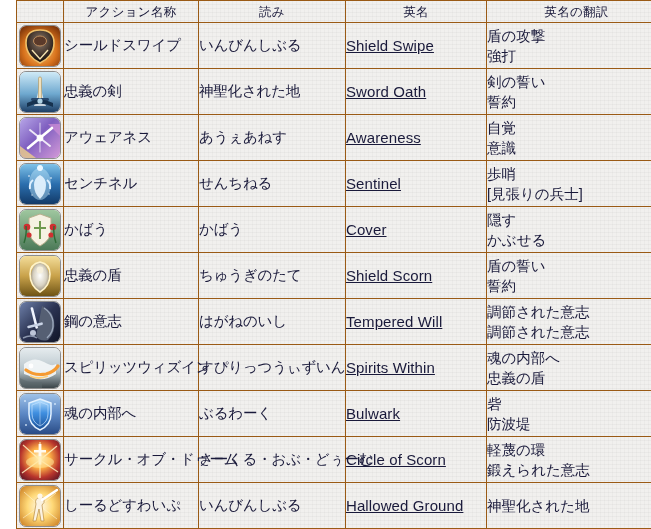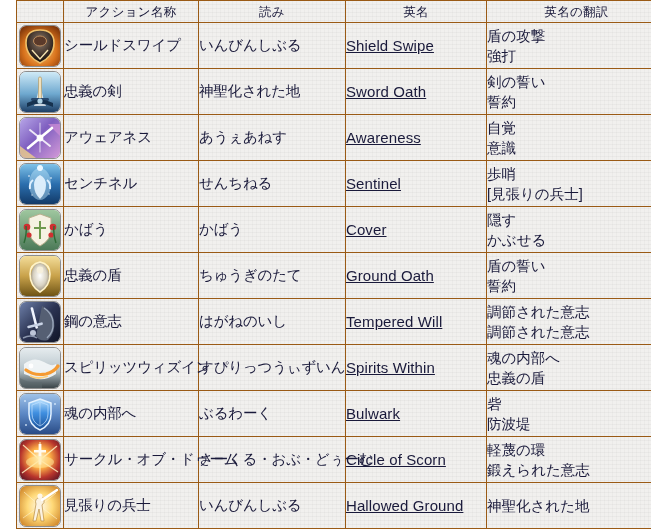--- a/index.html
+++ b/index.html
@@ -305,21 +305,21 @@
               </defs>
               <rect width="40" height="40" fill="url(#g6a)"></rect>
               <ellipse cx="20" cy="21" rx="9" ry="14" fill="url(#g6b)"></ellipse>
               <path d="M20 6 q10 2 10 12 q0 12 -10 18 q-10 -6 -10 -18 q0 -10 10 -12 Z" fill="none" stroke="#fff3c8" stroke-width="1.6"></path>
               <circle cx="20" cy="14" r="3.4" fill="#f7f1dd" opacity="0.9"></circle>
             </svg>
           </span>
         </td>
         <td class="cell-text">忠義の盾</td>
         <td class="cell-text">ちゅうぎのたて</td>
-        <td class="cell-en">Ground Oath</td>
+        <td class="cell-en">Shield Scorn</td>
         <td class="cell-trans">
           <span class="l">盾の誓い</span>
           <span class="l">誓約</span>
         </td>
       </tr>
 
       <tr>
         <td class="cell-icon">
           <span class="icon-box">
             <svg viewBox="0 0 40 40">
@@ -467,21 +467,21 @@
                   <line x1="20" y1="20" x2="36" y2="7"></line>
                 <line x1="20" y1="20" x2="3" y2="32"></line>
                   <line x1="20" y1="20" x2="37" y2="33"></line>
               </g>
               <path d="M20 11 q3 -1 4 2 q1 4 -2 6 l2 16 h-3 l-2 -12 l-3 12 h-3 l3 -17 q-2 -5 4 -7 Z" fill="#fbf2e0" stroke="#b98b3e" stroke-width="0.7"></path>
               <line x1="22" y1="14" x2="37" y2="4" stroke="#ffffff" stroke-width="2.4" stroke-linecap="round"></line>
               <circle cx="20" cy="10" r="2.6" fill="#fff8e8"></circle>
             </svg>
           </span>
         </td>
-        <td class="cell-text">見張りの兵士</td>
+        <td class="cell-text">しーるどすわいぷ</td>
         <td class="cell-text">いんびんしぶる</td>
         <td class="cell-en">Hallowed Ground</td>
         <td class="cell-trans">
           <span class="l">神聖化された地</span>
           <span class="l"></span>
         </td>
       </tr>
 
     </tbody>
   </table>

